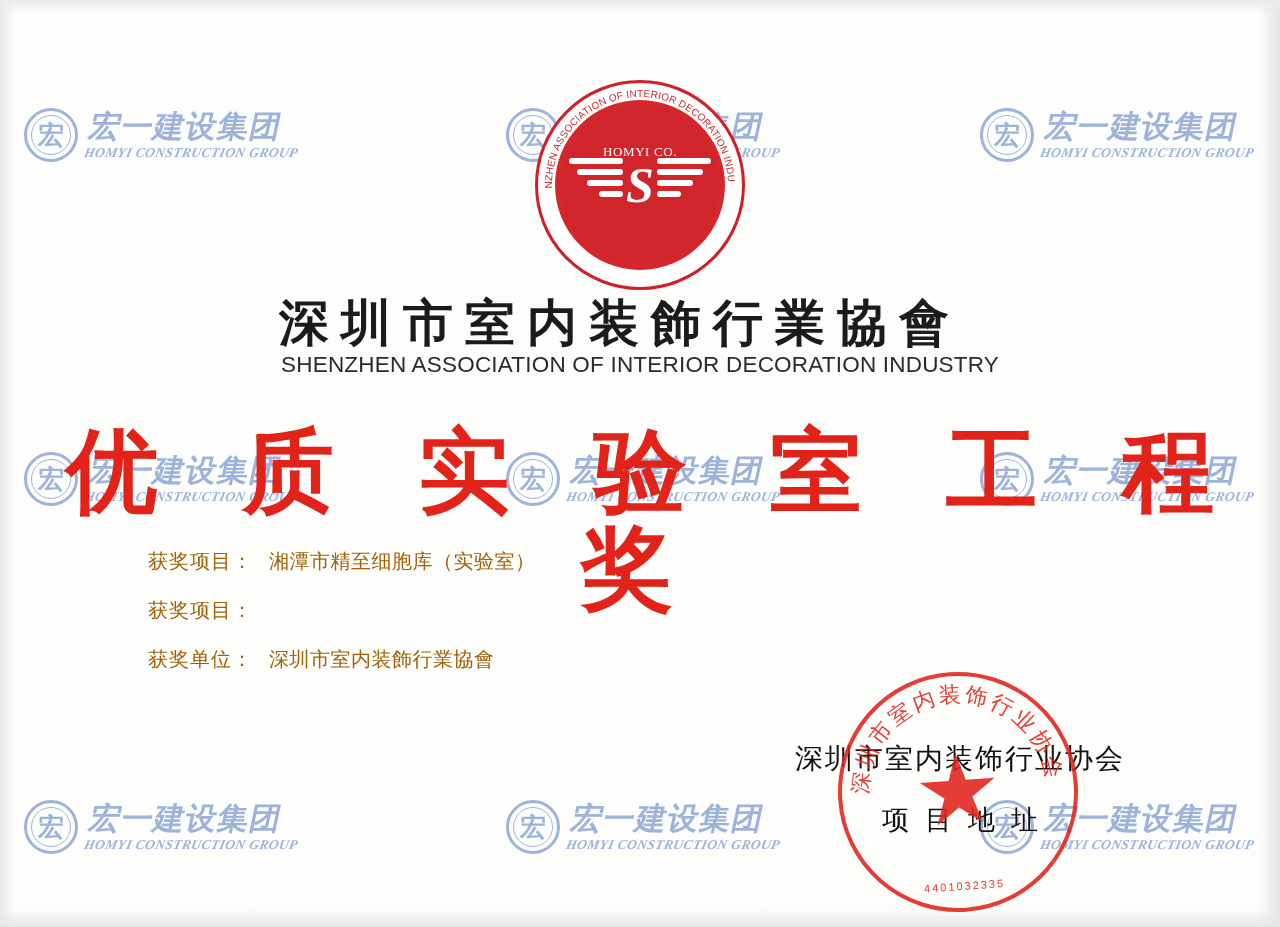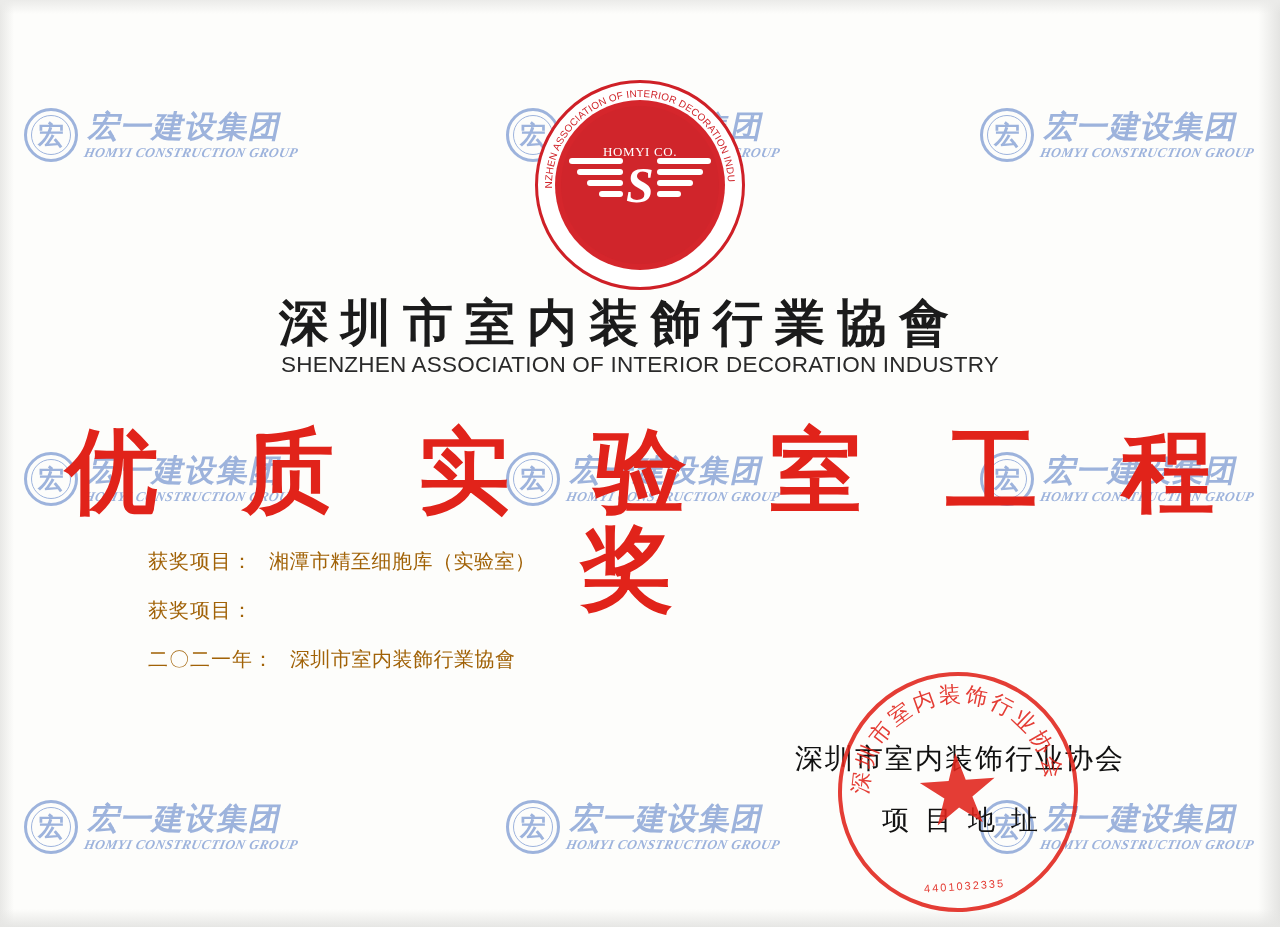--- a/index.html
+++ b/index.html
@@ -418,21 +418,21 @@
 
   <div class="details">
     <div class="detail-row">
       <span class="detail-label">获奖项目：</span>
       <span class="detail-value">湘潭市精至细胞库（实验室）</span>
     </div>
     <div class="detail-row">
       <span class="detail-label">获奖项目：</span>
     </div>
     <div class="detail-row">
-      <span class="detail-label">二〇二一年：</span>
+      <span class="detail-label">获奖单位：</span>
       <span class="detail-value">深圳市室内装飾行業協會</span>
     </div>
   </div>
 
   <div class="signature">
     <div class="sign-org">深圳市室内装饰行业协会</div>
     <div class="sign-date">项目地址</div>
   </div>
 
   <div class="stamp">

